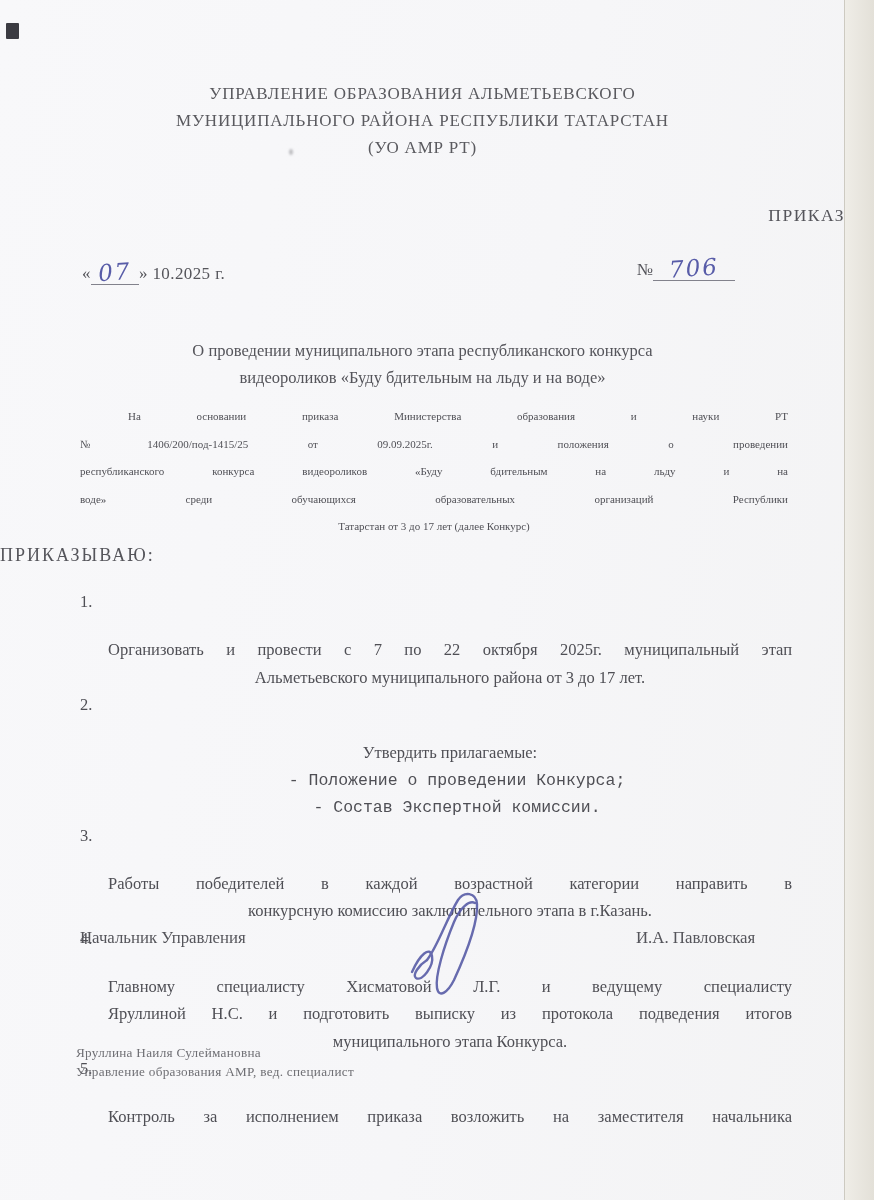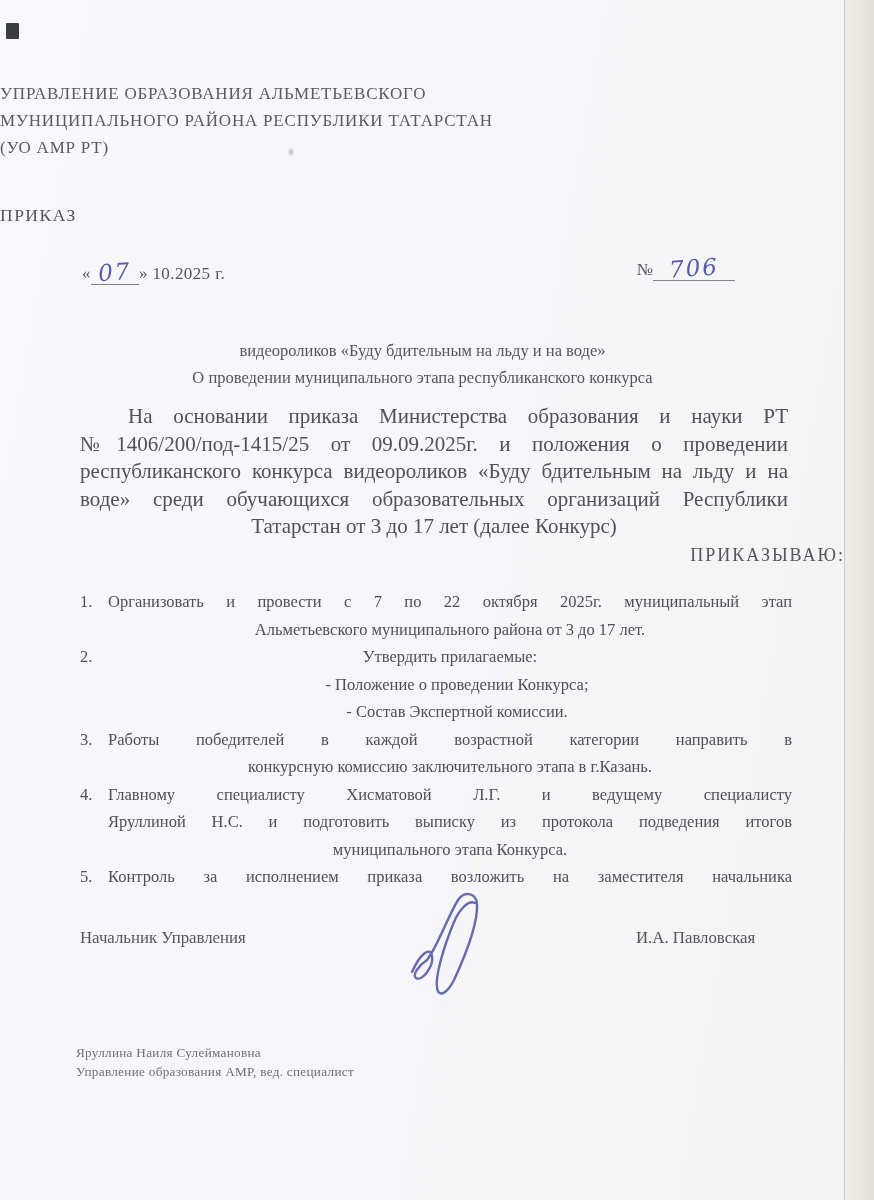--- a/index.html
+++ b/index.html
@@ -22,26 +22,26 @@
   .scan-artifact{
     position:absolute;left:6px;top:23px;width:13px;height:16px;
     background:#3b3b42;border-radius:1px;
   }
   .speck{
     position:absolute;left:289px;top:149px;width:4px;height:6px;
     background:#a8a8ac;border-radius:50%;filter:blur(1px);opacity:.7;
   }
   .org-header{
     position:absolute;top:80px;left:0;width:845px;
-    font-size:17px;line-height:27px;
+    text-align:center;font-size:17px;line-height:27px;
     letter-spacing:.8px;color:#5a5a5f;
   }
   .doc-type{
     position:absolute;top:205px;left:0;width:845px;
-    text-align:left;font-size:17.5px;letter-spacing:1.5px;color:#55555b;
+    text-align:right;font-size:17.5px;letter-spacing:1.5px;color:#55555b;
   }
   .date-line{
     position:absolute;top:262px;left:82px;
     font-size:17px;color:#55555b;letter-spacing:.4px;
   }
   .num-line{
     position:absolute;top:258px;left:637px;
     font-size:17px;color:#55555b;
   }
   .fill-blank{
@@ -55,37 +55,37 @@
     font-family:"DejaVu Serif",serif;font-style:italic;
     color:#585ca8;font-size:23px;line-height:18px;
     letter-spacing:2px;transform:rotate(-4deg) translateY(1px);
   }
   .subject{
     position:absolute;top:337px;left:0;width:845px;
     text-align:center;font-size:16.5px;line-height:27px;color:#54545a;
   }
   .body-par{
     position:absolute;top:403px;left:80px;width:708px;
-    font-size:21px;line-height:27.5px;color:#505056;
+    font-size:11px;line-height:27.5px;color:#505056;
   }
   .jline{text-align:justify;text-align-last:justify;white-space:normal;}
   .jlast{text-align:center;}
   .indent{text-indent:48px;}
   .resolve{
     position:absolute;top:545px;left:0;width:845px;
-    text-align:right;font-size:18px;letter-spacing:2px;color:#55555b;
+    text-align:left;font-size:18px;letter-spacing:2px;color:#55555b;
   }
   .order-list{
     position:absolute;top:588px;left:80px;width:712px;
     font-size:16.5px;line-height:27.5px;color:#4f4f55;
   }
   .order-item{display:flex;}
   .order-item .num{width:28px;flex:0 0 28px;}
-  .order-item .itext{flex:1;}
-  .subline{padding-left:14px;}
+  .order-item .itext{flex:1;margin-top:48px;}
+  .subline{padding-left:14px;font-family:Liberation Mono, monospace;}
   .sig-row{position:absolute;top:928px;left:0;width:845px;font-size:16.8px;color:#55555b;}
   .sig-position{position:absolute;left:80px;top:0;}
   .sig-name{position:absolute;left:636px;top:0;}
   .signature-svg{position:absolute;left:392px;top:888px;}
   .contact{
     position:absolute;top:1044px;left:76px;
     font-size:13.2px;line-height:18.5px;color:#6f6f74;letter-spacing:.3px;
   }
 </style>
 </head>
@@ -105,22 +105,22 @@
 
   <div class="doc-type">ПРИКАЗ</div>
 
   <div class="date-line"><span>«</span><span class="fill-blank blank-day"><span class="handwriting">07</span></span><span>»</span><span> 10.2025 г.</span>
   </div>
 
   <div class="num-line"><span>№</span><span class="fill-blank blank-num"><span class="handwriting">706</span></span>
   </div>
 
   <div class="subject">
+    <div>О проведении муниципального этапа республиканского конкурса</div>
     <div>видеороликов «Буду бдительным на льду и на воде»</div>
-    <div>О проведении муниципального этапа республиканского конкурса</div>
   </div>
 
   <div class="body-par">
     <div class="jline indent">На основании приказа Министерства образования и науки РТ</div>
     <div class="jline">№1406/200/под-1415/25 от 09.09.2025г. и положения о проведении</div>
     <div class="jline">республиканского конкурса видеороликов «Буду бдительным на льду и на</div>
     <div class="jline">воде» среди обучающихся образовательных организаций Республики</div>
     <div class="jlast">Татарстан от 3 до 17 лет (далее Конкурс)</div>
   </div>
 

